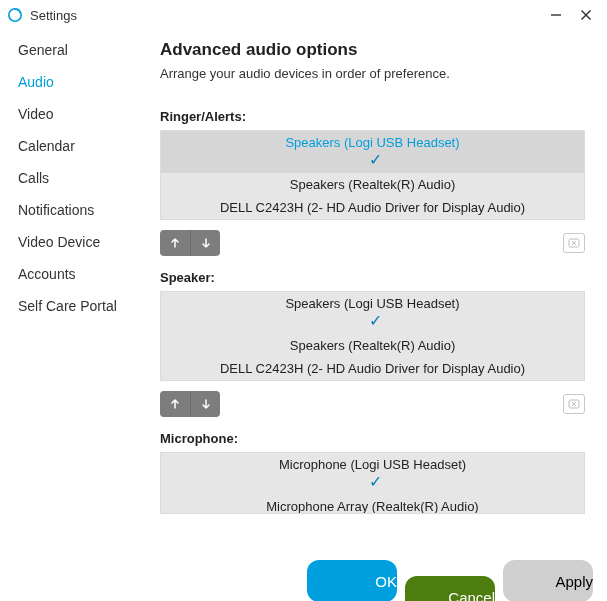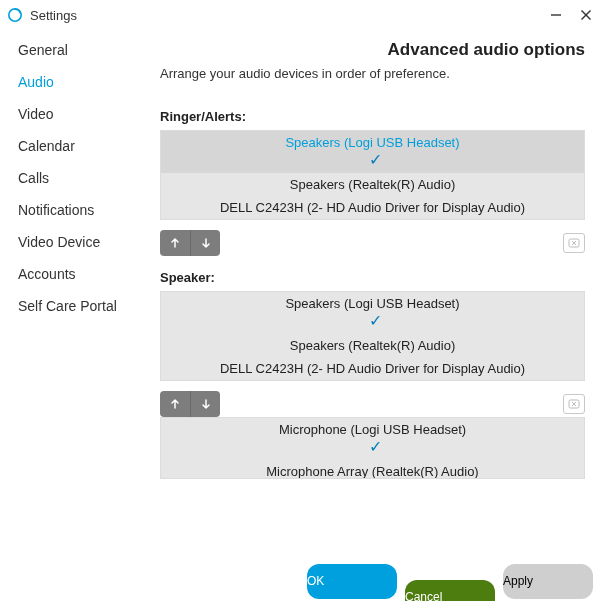--- a/index.html
+++ b/index.html
@@ -9,37 +9,37 @@
   .titlebar .app-icon { width: 18px; height: 18px; margin-right: 6px; display:flex; align-items:center; justify-content:center; }
   .titlebar .title { font-size: 13px; color: #333; }
   .titlebar .spacer { flex: 1; }
   .titlebar .winbtn { width: 30px; height: 28px; display:flex; align-items:center; justify-content:center; font-size: 14px; color:#333; cursor:pointer; }
   .body { display: flex; flex: 1; overflow: hidden; }
   .sidebar { width: 160px; padding-top: 4px; }
   .sidebar-item { padding: 8px 0 8px 18px; font-size: 14px; color: #333; cursor:pointer; }
   .sidebar-item.active { color: #009fdb; }
   .main { flex: 1; padding: 0 18px 0 0; overflow: hidden; position:relative; }
   .main-inner { padding-right: 4px; }
-  .main h1 { font-size: 17px; font-weight: 700; margin: 10px 0 6px 0; color:#222;text-align:right; }
+  .main h1 { font-size: 17px; font-weight: 700; margin: 10px 0 6px 0; color:#222; }
   .main .subtitle { font-size: 13px; color:#333; margin-bottom: 28px; }
   .section-label { font-size: 13px; font-weight:700; color:#222; margin: 14px 0 6px 0; }
   .device-list { background:#e6e6e6; border:1px solid #dcdcdc; }
   .device-row { display:flex; align-items:center; padding: 4px 10px; font-size: 13px; color:#222; cursor:pointer;flex-direction:column; }
   .device-row .label { flex:1; overflow:hidden; text-overflow:ellipsis; white-space:nowrap; }
   .device-row.selected { background:#d6d6d6; color:#009fdb; }
   .device-row.default-only { }
   .device-row .check { color:#007bbf; font-size:16px; width:20px; text-align:right; }
   .list-controls { display:flex; align-items:center; margin-top:10px; }
   .arrow-btn-group { display:flex; background:#7d7d7d; border-radius:4px; overflow:hidden; }
   .arrow-btn { width:30px; height:26px; display:flex; align-items:center; justify-content:center; color:#fff; cursor:pointer; }
   .arrow-btn + .arrow-btn { border-left:1px solid #6a6a6a; }
   .list-controls .spacer { flex:1; }
   .remove-btn { width:22px; height:20px; border:1px solid #c8c8c8; border-radius:3px; display:flex; align-items:center; justify-content:center; color:#999; font-size:11px; cursor:pointer; }
   .footer { height:40px; display:flex; align-items:center; justify-content:flex-end; gap:8px; padding: 0 14px; }
-  .footer .btn { min-width:90px; height:35px; border-radius:12px; display:flex; align-items:center; justify-content:flex-start; font-size:12px; cursor:pointer; }
+  .footer .btn { min-width:90px; height:42px; border-radius:12px; display:flex; align-items:center; justify-content:flex-end; font-size:15px; cursor:pointer; }
   .footer .btn.primary { background:#00a0df; color:#fff; }
   .footer .btn.secondary { background:#4d7c0f; color:#fff;margin-top:32px; }
   .footer .btn.disabled { background:#cfcfcf; color:#000000; cursor:default; }
   .mic-list { height: 62px; overflow:hidden; }
 </style>
 </head>
 <body>
 
 <div class="window">
 
@@ -149,20 +149,21 @@
           <div class="spacer"></div>
           <div class="remove-btn">
             <svg width="12" height="10" viewBox="0 0 12 10">
                 <rect x="1" y="1" width="10" height="8" rx="1.5" fill="none" stroke="#bbb" stroke-width="1"></rect>
                 <line x1="4" y1="3" x2="8" y2="7" stroke="#bbb" stroke-width="1"></line>
                 <line x1="8" y1="3" x2="4" y2="7" stroke="#bbb" stroke-width="1"></line>
               </svg>
           </div>
         </div>
 
+        <div class="section-label">Microphone:</div>
         <div class="device-list mic-list">
           <div class="device-row default-only">
             <span class="label">Microphone (Logi USB Headset)</span>
             <span class="check">✓</span>
           </div>
           <div class="device-row">
             <span class="label">Microphone Array (Realtek(R) Audio)</span>
           </div>
         </div>
 

